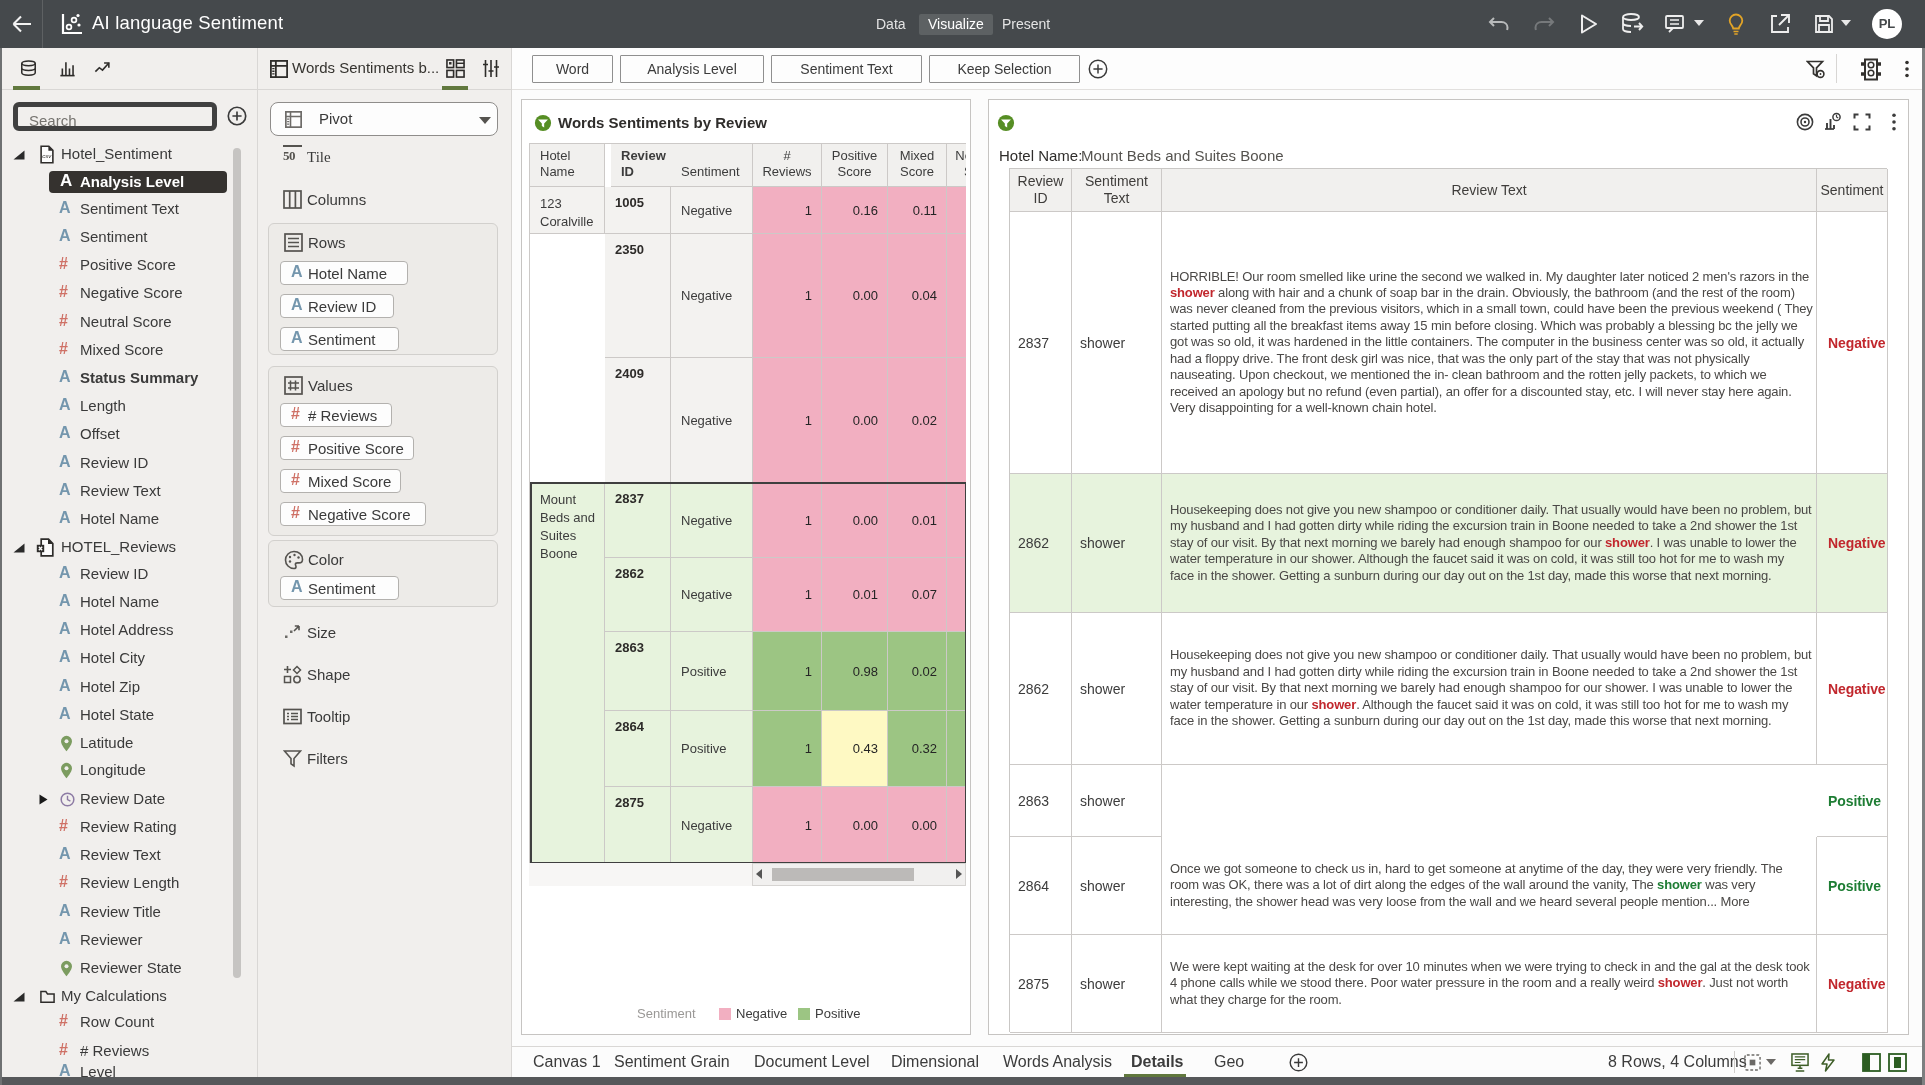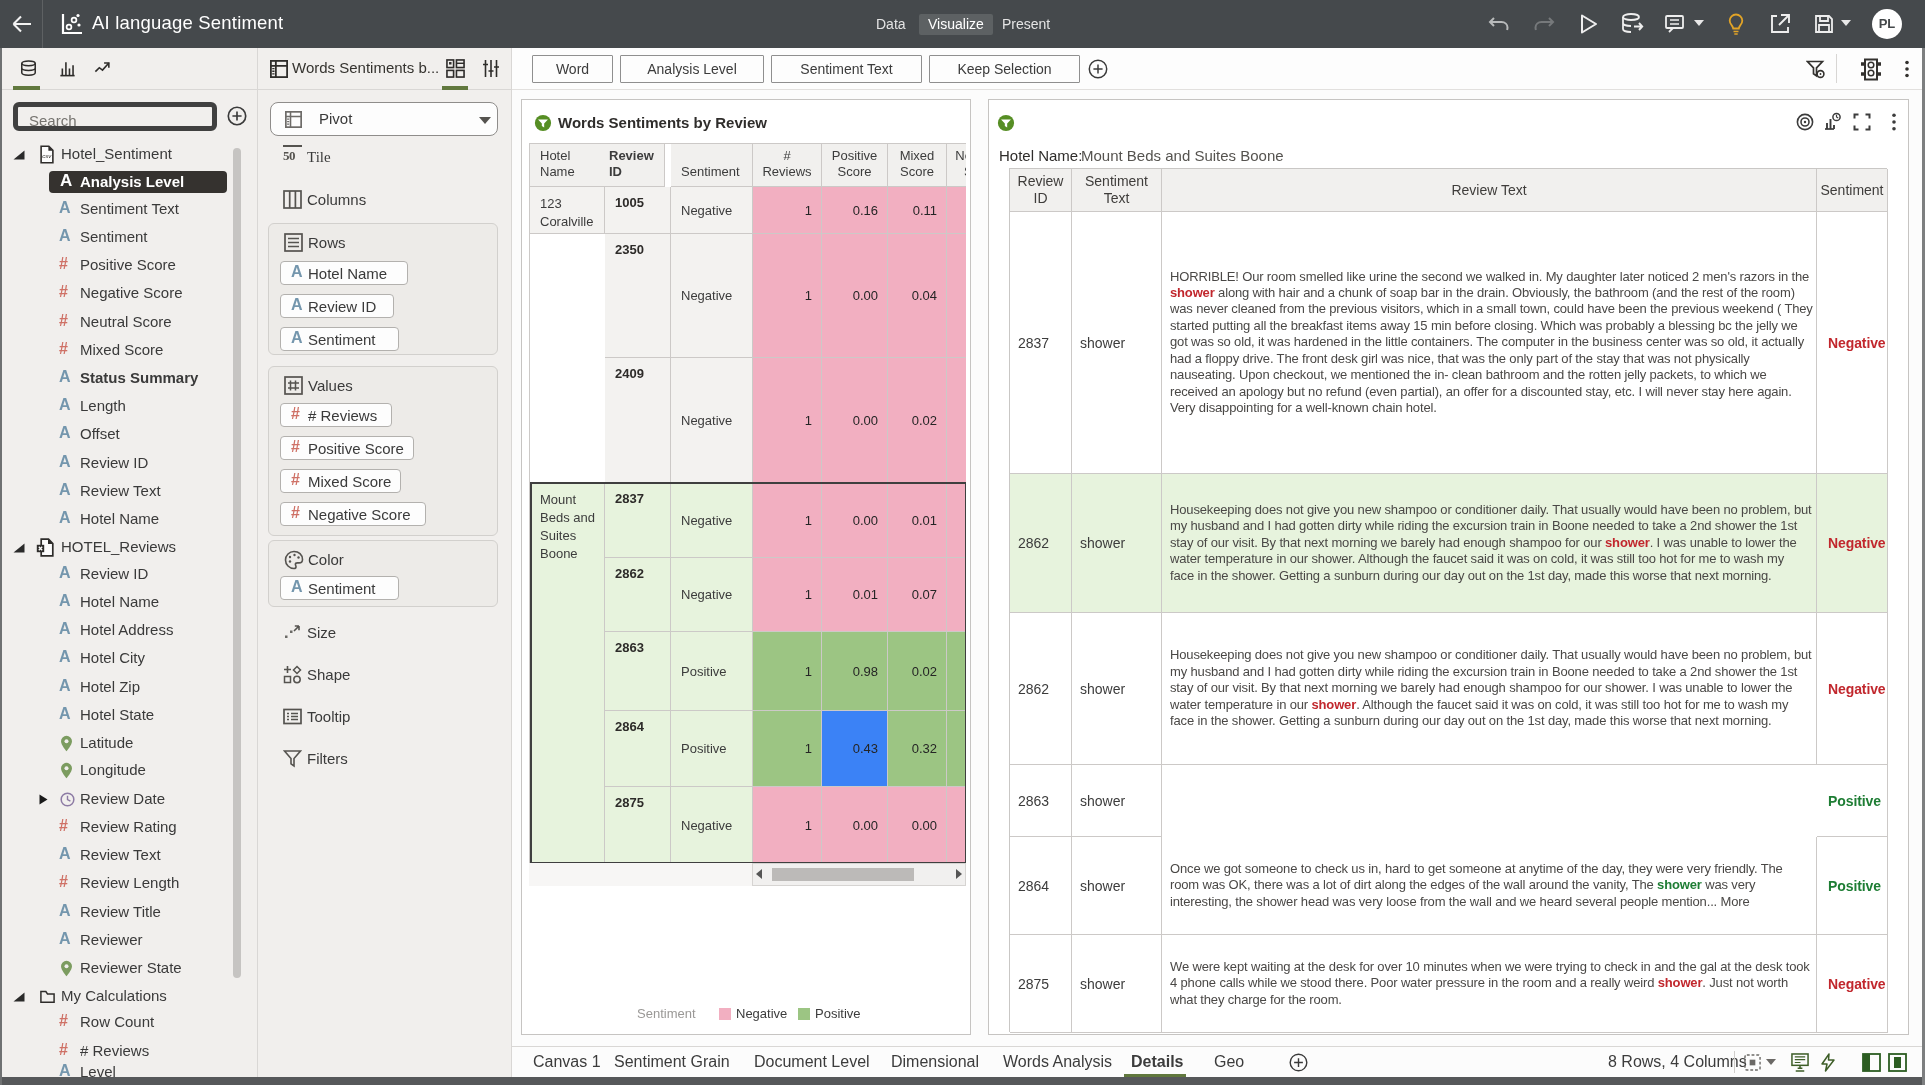--- a/index.html
+++ b/index.html
@@ -475,21 +475,21 @@
       </svg>
   </div>
   <div class="card" id="card1" style="left:9px;top:51px;width:450px;height:936px;">
     <svg class="abs" style="left:12px;top:14px;width:18px;height:18px;" viewBox="0 0 20 20">
         <circle cx="10" cy="10" r="9" fill="#568e24"></circle>
         <path d="M4.5 6h11l-4.2 4.6V15l-2.6-1.8v-2.6z" fill="#fff"></path>
       </svg>
     <div class="abs" style="left:36px;top:14px;font-size:15px;font-weight:bold;color:#2f2d2b;">Words Sentiments by Review</div>
     <div class="abs" id="pt" style="left:7px;top:43px;width:437px;height:720px;overflow:hidden;border-top:1px solid #ccc9c7;border-left:1px solid #ccc9c7;">
     <div class="t-cell" style="left:0px;top:0px;width:75px;height:43px;background:#f1f0ee;font-size:13px;color:#3c3c3c;display:flex;align-items:flex-end;padding:4px 6px 6px 10px;line-height:16px;">Hotel<br>Name</div>
-    <div class="t-cell" style="left:69px;top:0px;width:66px;height:43px;background:#f1f0ee;font-size:13px;color:#3c3c3c;display:flex;align-items:flex-end;padding:4px 16px 6px 10px;line-height:16px;font-weight:bold;">Review<br>ID</div>
+    <div class="t-cell" style="left:81px;top:0px;width:66px;height:43px;background:#f1f0ee;font-size:13px;color:#3c3c3c;display:flex;align-items:flex-end;padding:4px 16px 6px 10px;line-height:16px;font-weight:bold;">Review<br>ID</div>
     <div class="t-cell" style="left:141px;top:0px;width:82px;height:43px;background:#f1f0ee;font-size:13px;color:#3c3c3c;display:flex;align-items:flex-end;padding:4px 6px 6px 10px;line-height:16px;">Sentiment</div>
     <div class="t-cell" style="left:223px;top:0px;width:69px;height:43px;background:#f1f0ee;font-size:13px;color:#3c3c3c;display:flex;align-items:flex-end;justify-content:center;text-align:center;padding:4px 4px 6px 4px;line-height:16px;">#<br>Reviews</div>
     <div class="t-cell" style="left:292px;top:0px;width:66px;height:43px;background:#f1f0ee;font-size:13px;color:#3c3c3c;display:flex;align-items:flex-end;justify-content:center;text-align:center;padding:4px 4px 6px 4px;line-height:16px;">Positive<br>Score</div>
     <div class="t-cell" style="left:358px;top:0px;width:59px;height:43px;background:#f1f0ee;font-size:13px;color:#3c3c3c;display:flex;align-items:flex-end;justify-content:center;text-align:center;padding:4px 4px 6px 4px;line-height:16px;">Mixed<br>Score</div>
     <div class="t-cell" style="left:417px;top:0px;width:69px;height:43px;background:#f1f0ee;font-size:13px;color:#3c3c3c;display:flex;align-items:flex-end;justify-content:center;text-align:center;padding:4px 4px 6px 4px;line-height:16px;">Negative<br>Score</div>
     <div class="t-cell" style="left:0px;top:43px;width:75px;height:47px;background:#f3f2f0;font-size:13px;color:#3c3c3c;padding:8px 6px 0 10px;line-height:18px;">123<br>Coralville</div>
     <div class="t-cell" style="left:0px;top:339px;width:75px;height:381px;background:#e7f3dd;font-size:13px;color:#3c3c3c;padding:8px 6px 0 10px;line-height:18px;">Mount<br>Beds and<br>Suites<br>Boone</div>
     <div class="t-cell" style="left:75px;top:43px;width:66px;height:47px;background:#f3f2f0;font-size:13px;color:#2d2b29;font-weight:bold;padding:8px 6px 0 10px;">1005</div>
     <div class="t-cell" style="left:141px;top:43px;width:82px;height:47px;background:#f3f2f0;font-size:13px;color:#3c3c3c;display:flex;align-items:center;padding-left:10px;">Negative</div>
     <div class="t-cell" style="left:223px;top:43px;width:69px;height:47px;background:#f2afc1;font-size:13px;color:#252525;display:flex;align-items:center;justify-content:flex-end;padding-right:9px;">1</div>
@@ -522,21 +522,21 @@
     <div class="t-cell" style="left:417px;top:414px;width:69px;height:74px;background:#f2afc1;font-size:13px;color:#252525;display:flex;align-items:center;justify-content:flex-end;padding-right:9px;"></div>
     <div class="t-cell" style="left:75px;top:488px;width:66px;height:79px;background:#e7f3dd;font-size:13px;color:#2d2b29;font-weight:bold;padding:8px 6px 0 10px;">2863</div>
     <div class="t-cell" style="left:141px;top:488px;width:82px;height:79px;background:#e7f3dd;font-size:13px;color:#3c3c3c;display:flex;align-items:center;padding-left:10px;">Positive</div>
     <div class="t-cell" style="left:223px;top:488px;width:69px;height:79px;background:#9cc583;font-size:13px;color:#252525;display:flex;align-items:center;justify-content:flex-end;padding-right:9px;">1</div>
     <div class="t-cell" style="left:292px;top:488px;width:66px;height:79px;background:#9cc583;font-size:13px;color:#252525;display:flex;align-items:center;justify-content:flex-end;padding-right:9px;">0.98</div>
     <div class="t-cell" style="left:358px;top:488px;width:59px;height:79px;background:#9cc583;font-size:13px;color:#252525;display:flex;align-items:center;justify-content:flex-end;padding-right:9px;">0.02</div>
     <div class="t-cell" style="left:417px;top:488px;width:69px;height:79px;background:#9cc583;font-size:13px;color:#252525;display:flex;align-items:center;justify-content:flex-end;padding-right:9px;"></div>
     <div class="t-cell" style="left:75px;top:567px;width:66px;height:76px;background:#e7f3dd;font-size:13px;color:#2d2b29;font-weight:bold;padding:8px 6px 0 10px;">2864</div>
     <div class="t-cell" style="left:141px;top:567px;width:82px;height:76px;background:#e7f3dd;font-size:13px;color:#3c3c3c;display:flex;align-items:center;padding-left:10px;">Positive</div>
     <div class="t-cell" style="left:223px;top:567px;width:69px;height:76px;background:#9cc583;font-size:13px;color:#252525;display:flex;align-items:center;justify-content:flex-end;padding-right:9px;">1</div>
-    <div class="t-cell" style="left:292px;top:567px;width:66px;height:76px;background:#3b82f6;font-size:13px;color:#252525;display:flex;align-items:center;justify-content:flex-end;padding-right:9px;">0.43</div>
+    <div class="t-cell" style="left:292px;top:567px;width:66px;height:76px;background:#fef9c3;font-size:13px;color:#252525;display:flex;align-items:center;justify-content:flex-end;padding-right:9px;">0.43</div>
     <div class="t-cell" style="left:358px;top:567px;width:59px;height:76px;background:#9cc583;font-size:13px;color:#252525;display:flex;align-items:center;justify-content:flex-end;padding-right:9px;">0.32</div>
     <div class="t-cell" style="left:417px;top:567px;width:69px;height:76px;background:#9cc583;font-size:13px;color:#252525;display:flex;align-items:center;justify-content:flex-end;padding-right:9px;"></div>
     <div class="t-cell" style="left:75px;top:643px;width:66px;height:77px;background:#e7f3dd;font-size:13px;color:#2d2b29;font-weight:bold;padding:8px 6px 0 10px;">2875</div>
     <div class="t-cell" style="left:141px;top:643px;width:82px;height:77px;background:#e7f3dd;font-size:13px;color:#3c3c3c;display:flex;align-items:center;padding-left:10px;">Negative</div>
     <div class="t-cell" style="left:223px;top:643px;width:69px;height:77px;background:#f2afc1;font-size:13px;color:#252525;display:flex;align-items:center;justify-content:flex-end;padding-right:9px;">1</div>
     <div class="t-cell" style="left:292px;top:643px;width:66px;height:77px;background:#f2afc1;font-size:13px;color:#252525;display:flex;align-items:center;justify-content:flex-end;padding-right:9px;">0.00</div>
     <div class="t-cell" style="left:358px;top:643px;width:59px;height:77px;background:#f2afc1;font-size:13px;color:#252525;display:flex;align-items:center;justify-content:flex-end;padding-right:9px;">0.00</div>
     <div class="t-cell" style="left:417px;top:643px;width:69px;height:77px;background:#f2afc1;font-size:13px;color:#252525;display:flex;align-items:center;justify-content:flex-end;padding-right:9px;"></div>
     <div class="abs" style="left:0;top:338px;width:437px;height:382px;border:2px solid #3f3f3f;pointer-events:none;"></div>
     </div>

